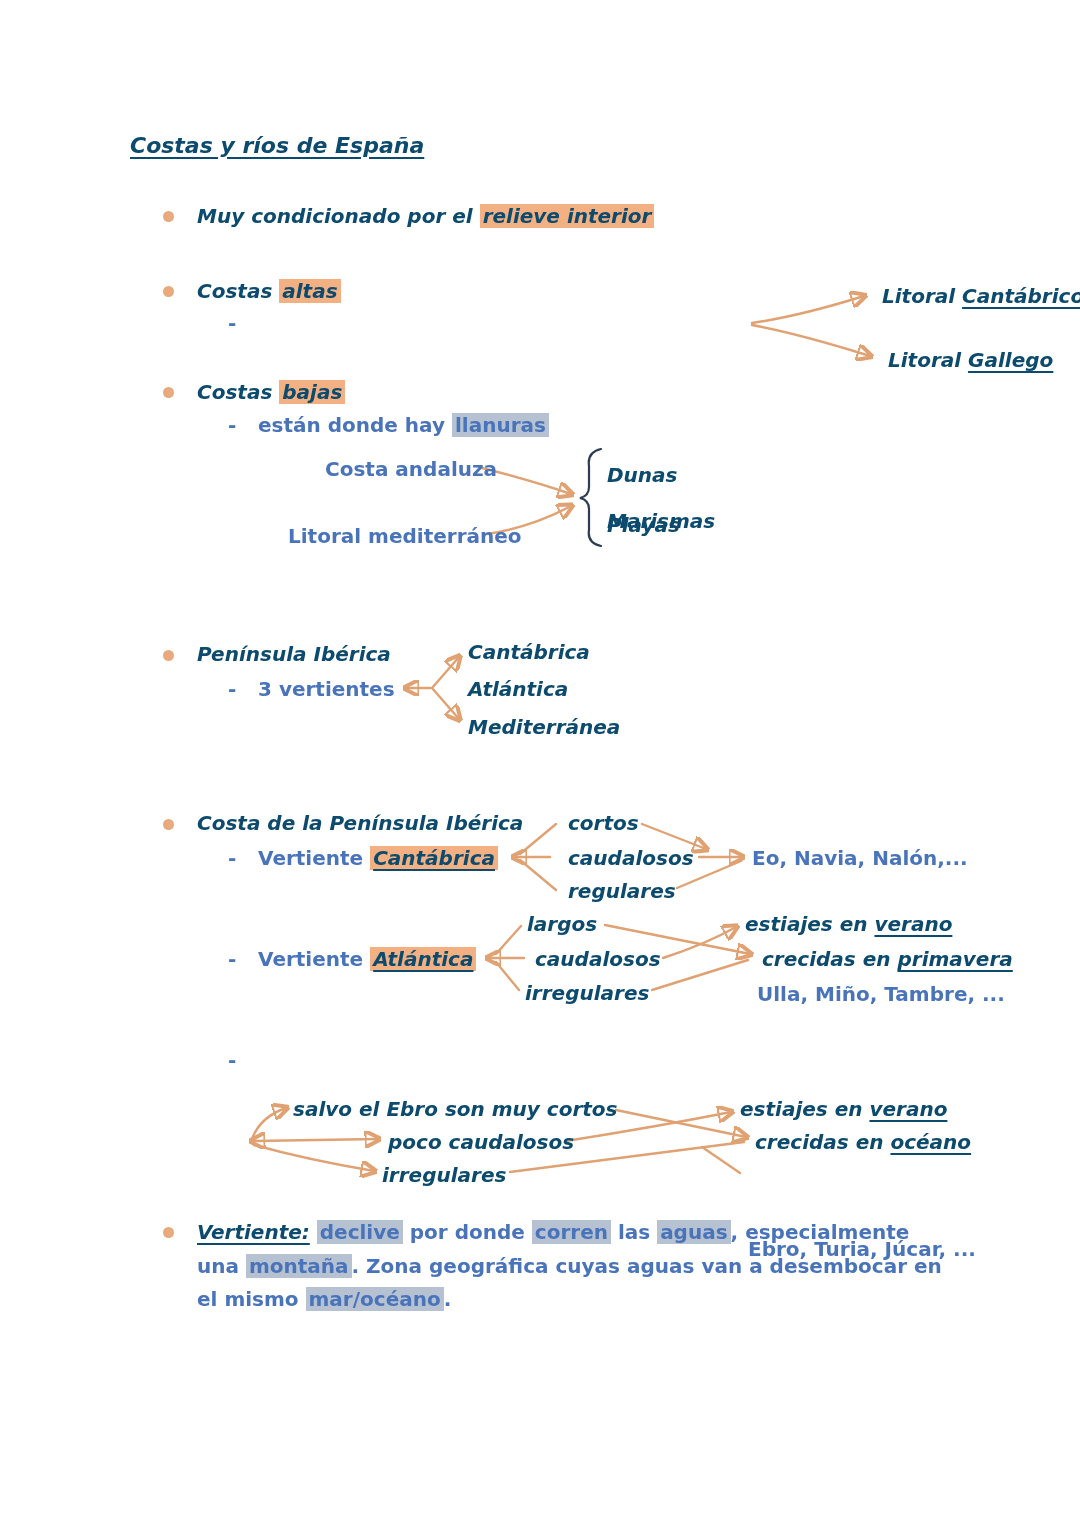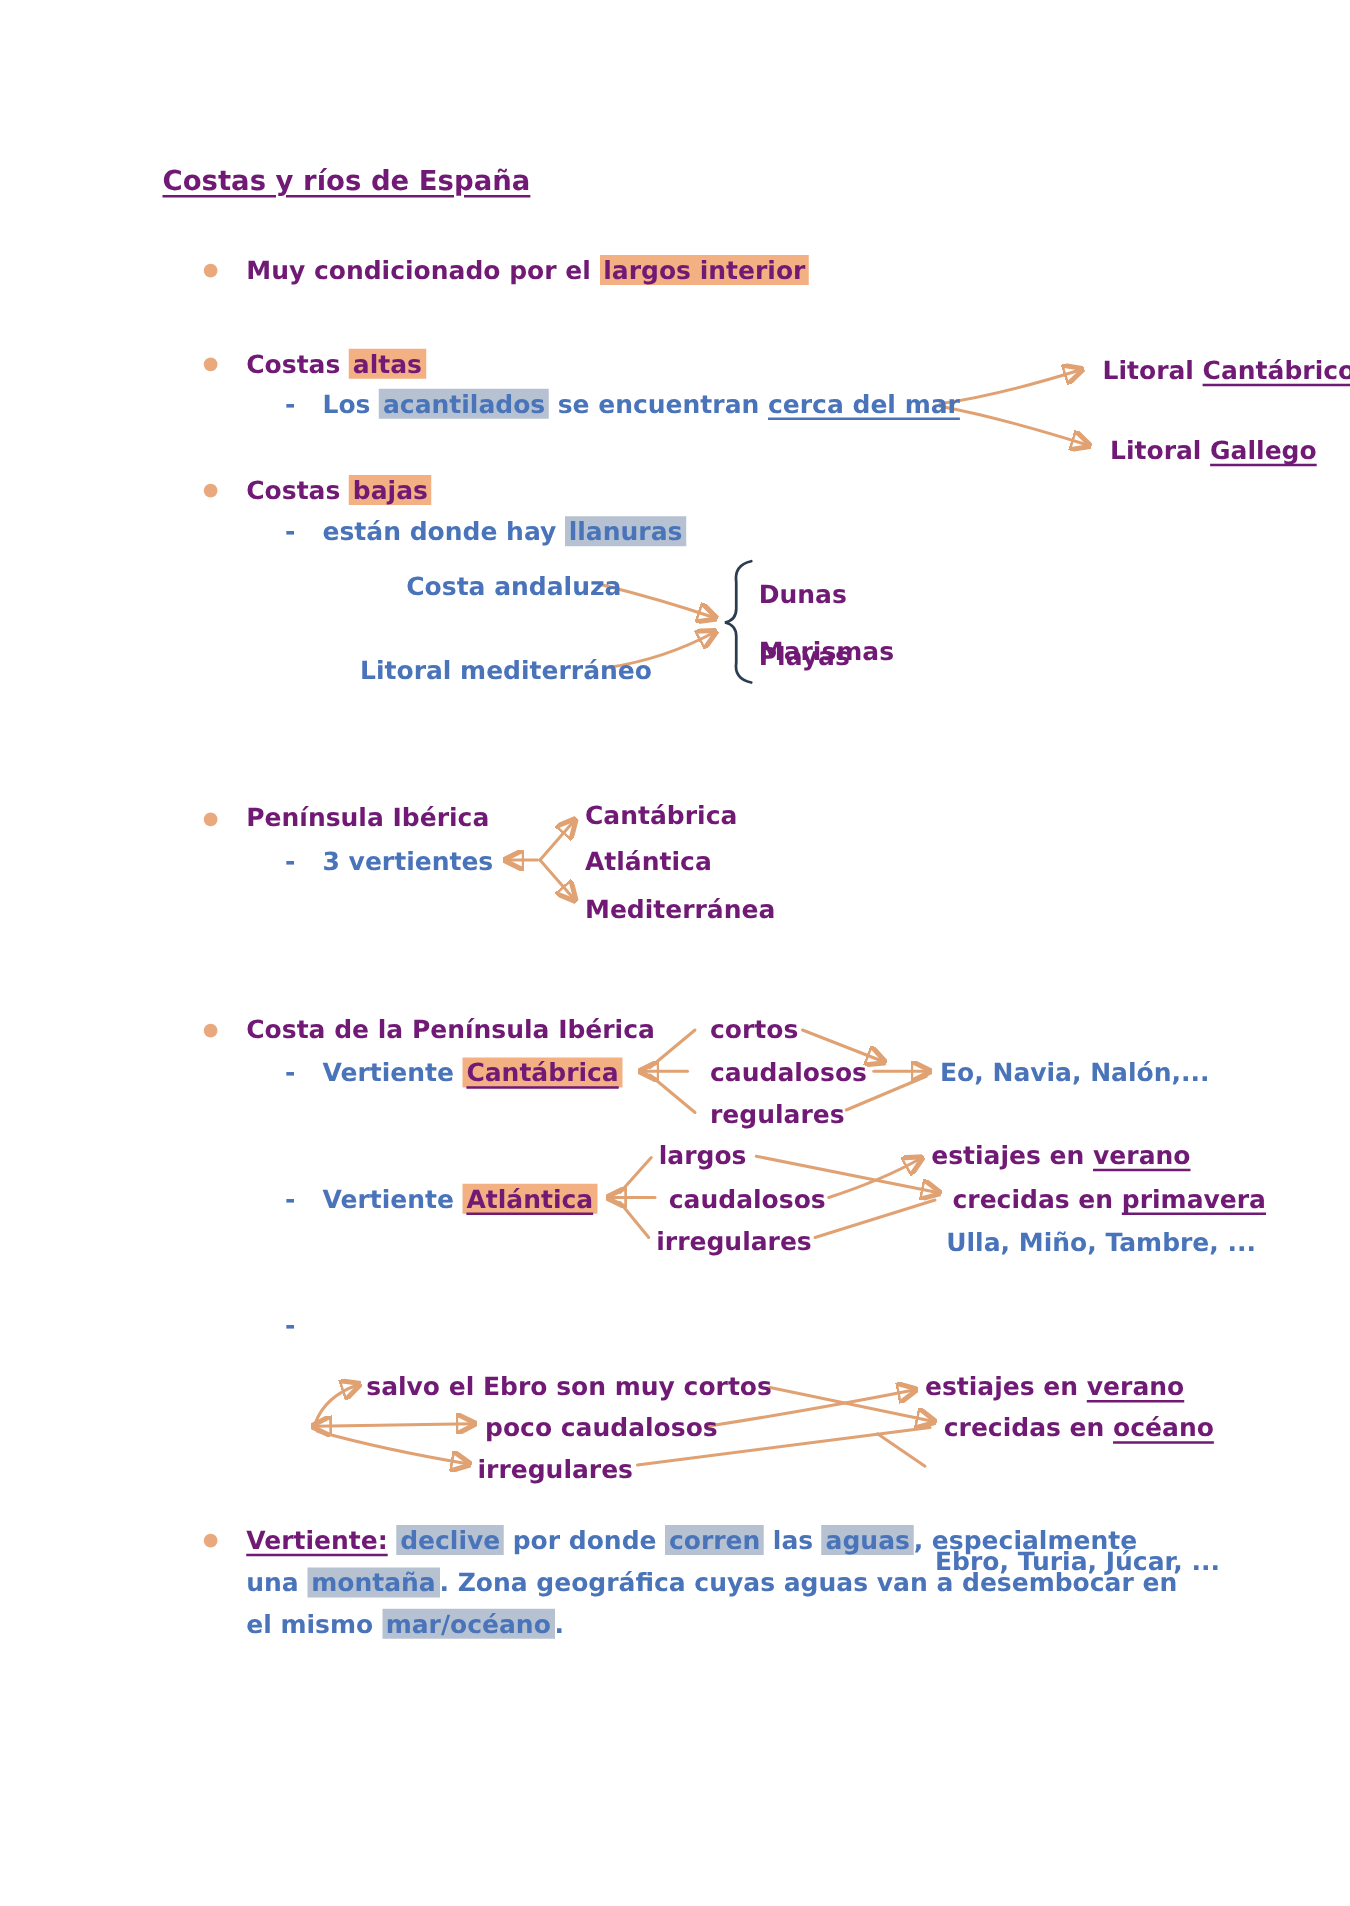--- a/index.html
+++ b/index.html
@@ -3,21 +3,21 @@
 <meta charset="utf-8">
 <style>
   * { margin:0; padding:0; box-sizing:border-box; }
   html,body { background:#ffffff; }
   .page {
     position:relative; width:1080px; height:1525px; background:#ffffff;
     font-family:"DejaVu Sans","Liberation Sans",sans-serif; overflow:hidden;
   }
   .t { position:absolute; font-size:20px; line-height:1.3; white-space:pre; }
   .title { font-size:22px; }
-  .dark { color:#701a75; font-weight:700; }
+  .dark { color:#0c4a6e; font-weight:700;font-style:italic; }
   .blue { color:#4a74ba; font-weight:700; }
   .hl-o { background:#f3b183; padding:0 3px; }
   .hl-g { background:#b6c2d2; padding:0 3px; }
   .u { text-decoration:underline; text-decoration-thickness:2px; text-underline-offset:4px; }
   .dot { position:absolute; width:11px; height:11px; border-radius:50%; background:#e9a97d; }
   .def { white-space:pre-wrap; width:758px; line-height:1.68; }
   svg.arrows { position:absolute; left:0; top:0; pointer-events:none; }
   svg.arrows path { fill:none; stroke:#e0a173; stroke-width:2.4; stroke-linecap:round; }
   svg.arrows path.brace { stroke:#2c3c52; stroke-width:2.2; }
 </style>
@@ -75,30 +75,29 @@
       <path d="M 616 1110 L 746 1137" marker-end="url(#ah)"></path>
       <path d="M 566 1141 Q 655 1127 731 1112" marker-end="url(#ah)"></path>
       <path d="M 510 1172 L 744 1142"></path>
       <path d="M 702 1147 L 740 1173"></path>
     </g>
   </svg>
 
   <div class="t title dark u" style="left:130px; top:132px;">Costas y ríos de España</div>
 
   <span class="dot" style="left:163px; top:211px;"></span>
-  <div class="t" style="left:197px; top:203px;"><span class="dark">Muy condicionado por el </span><span class="dark hl-o">largos interior</span></div>
+  <div class="t" style="left:197px; top:203px;"><span class="dark">Muy condicionado por el </span><span class="dark hl-o">relieve interior</span></div>
 
   <span class="dot" style="left:163px; top:286px;"></span>
   <div class="t" style="left:197px; top:278px;"><span class="dark">Costas </span><span class="dark hl-o">altas</span></div>
 
   <div class="t" style="left:882px; top:283px;"><span class="dark">Litoral </span><span class="dark u">Cantábrico</span></div>
   <div class="t" style="left:888px; top:347px;"><span class="dark">Litoral </span><span class="dark u">Gallego</span></div>
 
   <div class="t blue" style="left:228px; top:310px;">-</div>
-  <div class="t" style="left:258px; top:310px;"><span class="blue">Los </span><span class="blue hl-g">acantilados</span><span class="blue"> se encuentran </span><span class="blue u">cerca del mar</span></div>
 
   <span class="dot" style="left:163px; top:387px;"></span>
   <div class="t" style="left:197px; top:379px;"><span class="dark">Costas </span><span class="dark hl-o">bajas</span></div>
 
   <div class="t blue" style="left:228px; top:412px;">-</div>
   <div class="t" style="left:258px; top:412px;"><span class="blue">están donde hay </span><span class="blue hl-g">llanuras</span></div>
 
   <div class="t blue" style="left:325px; top:456px;">Costa andaluza</div>
   <div class="t blue" style="left:288px; top:523px;">Litoral mediterráneo</div>
 

